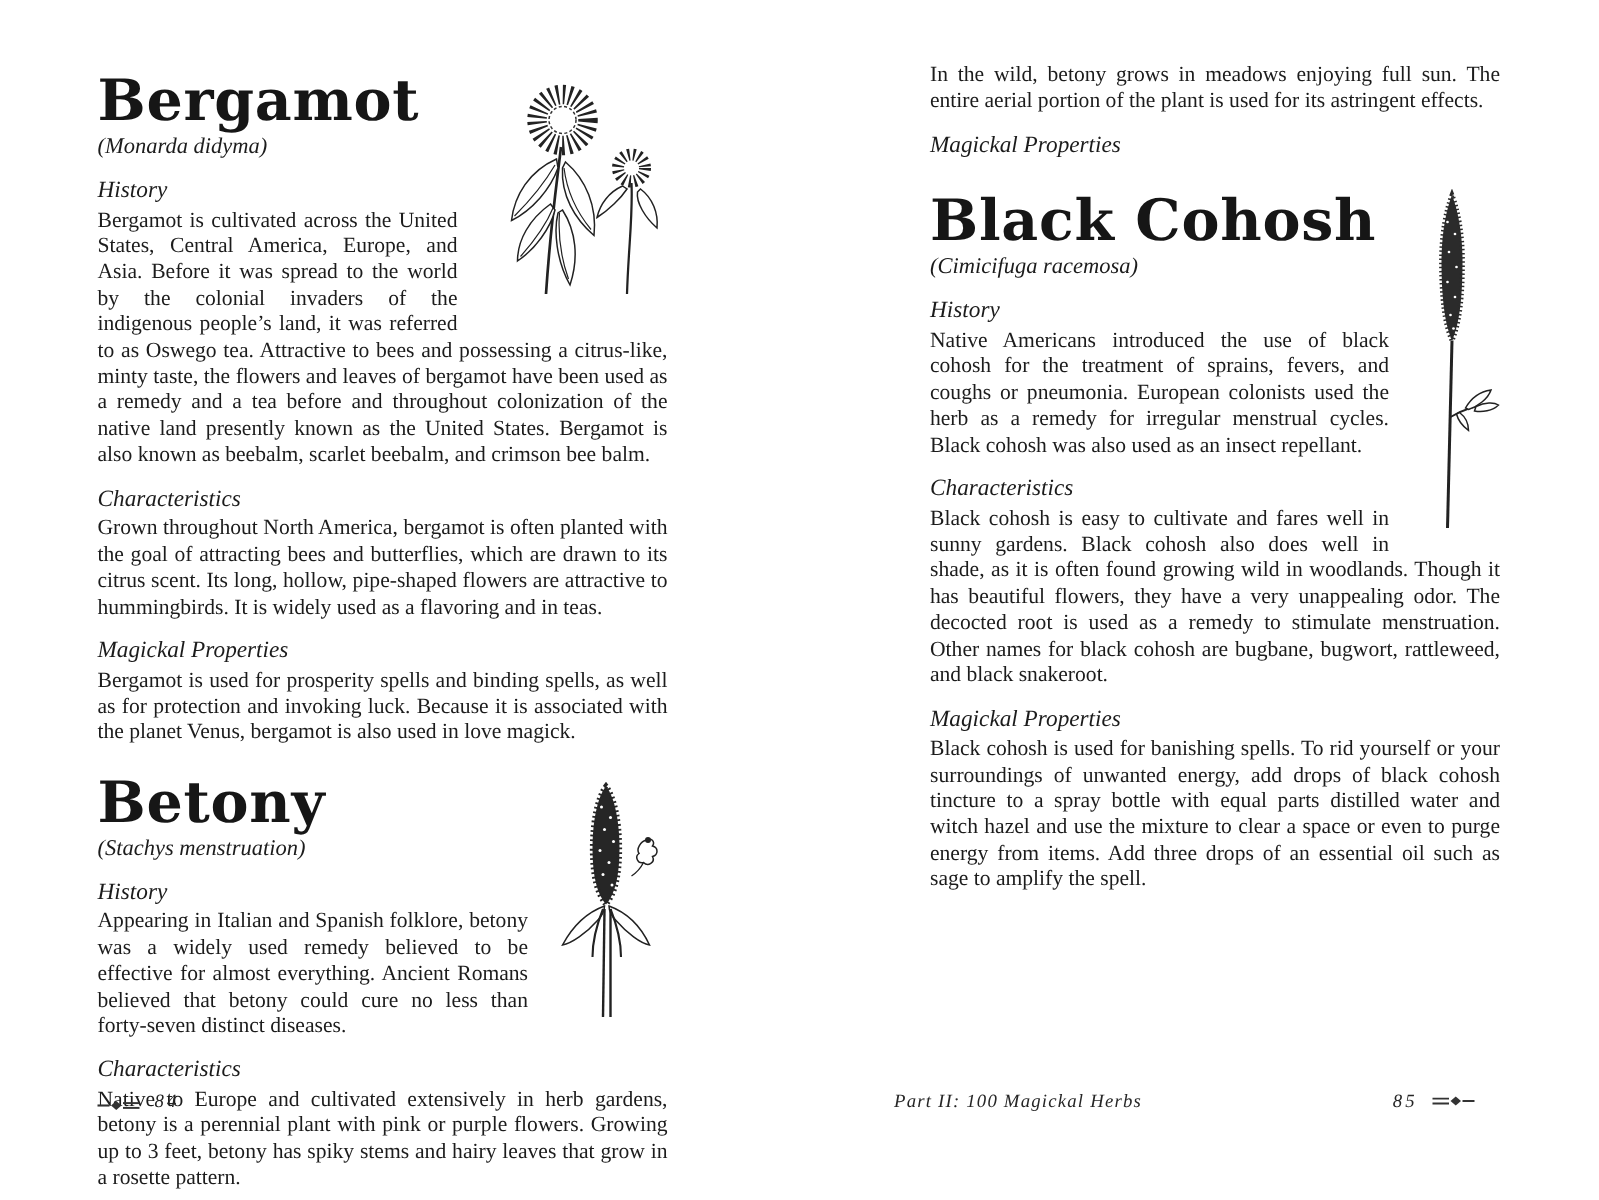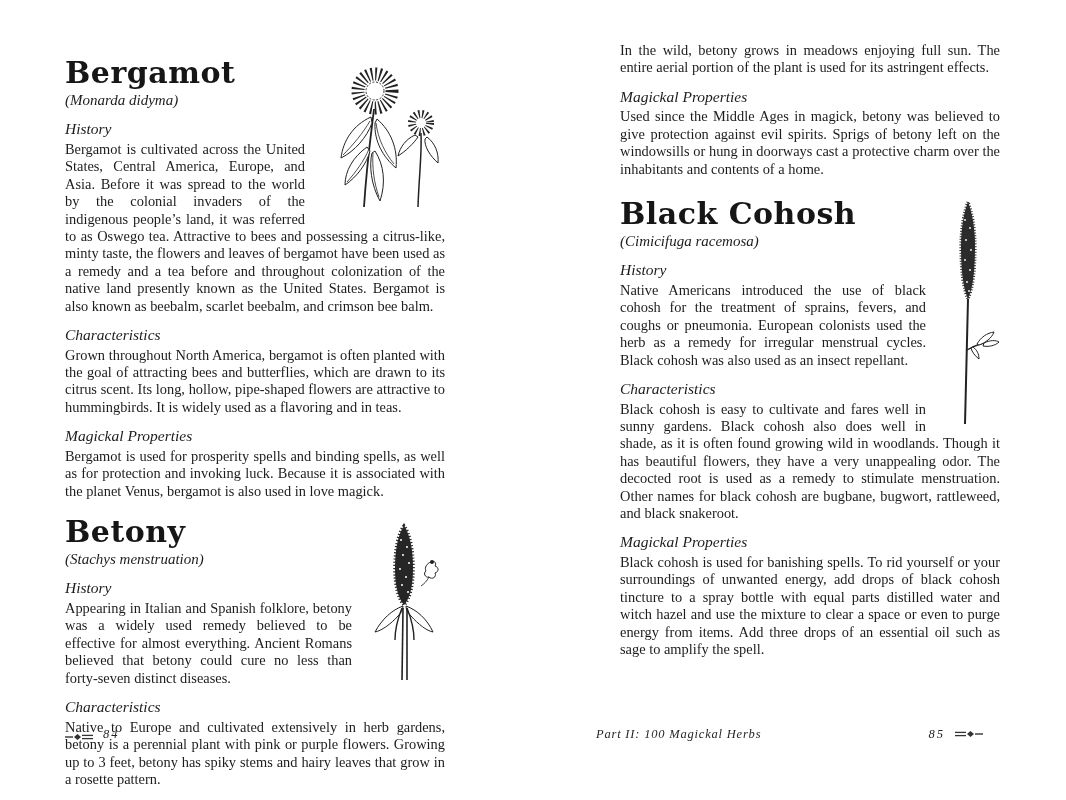--- a/index.html
+++ b/index.html
@@ -7,21 +7,21 @@
     position:relative; width:1066px; height:800px; background:#ffffff;
     font-family:"Liberation Serif", serif; color:#1c1c1c; overflow:hidden;
     margin:0 auto;
   }
   .page { position:absolute; top:42px; width:380px; }
   .page-left  { left:65px; }
   .page-right { left:620px; }
 
   .herb-title {
     font-family:"DejaVu Serif", serif; font-weight:700;
-    font-size:30px; line-height:1.08; margin:15px 0 3px 0;
+    font-size:38px; line-height:1.08; margin:4px 0 3px 0;
     letter-spacing:0.5px; color:#161616;
   }
   .latin { font-style:italic; font-size:15px; margin:0 0 11px 0; }
   .sec-head {
     font-style:italic; font-weight:400; font-size:15.5px;
     margin:10px 0 2px 0; line-height:1.2;
   }
   .body-text {
     font-size:14.4px; line-height:17.4px; text-align:justify; margin:0;
   }
@@ -125,21 +125,20 @@
       <h3 class="sec-head">Characteristics</h3>
       <p class="body-text">Native to Europe and cultivated extensively in herb gardens, betony is a perennial plant with pink or purple flowers. Growing up to 3 feet, betony has spiky stems and hairy leaves that grow in a rosette pattern.</p>
     </section>
   </div>
 
   <div class="page page-right">
 
     <section class="cont-block">
       <p class="body-text">In the wild, betony grows in meadows enjoying full sun. The entire aerial portion of the plant is used for its astringent effects.</p>
       <h3 class="sec-head">Magickal Properties</h3>
-      <p class="body-text">Used since the Middle Ages in magick, betony was believed to give protection against evil spirits. Sprigs of betony left on the windowsills or hung in doorways cast a protective charm over the inhabitants and contents of a home.</p>
     </section>
 
     <section class="herb clearfix" style="margin-top:20px;">
       <div class="illo illo-cohosh">
         <svg viewBox="0 0 66 232" fill="none" stroke="#222" stroke-width="1">
 
           <path d="M34,4 C30,14 27,30 27,48 C27,72 29,90 34,101 C39,90 41,72 41,48 C41,30 38,14 34,4 Z" fill="#2b2b2b" stroke="#2b2b2b" stroke-width="3.2" stroke-dasharray="1 1.7"></path>
           <circle cx="31" cy="22" r="0.9" fill="#fff" stroke="none"></circle>
           <circle cx="36" cy="30" r="0.9" fill="#fff" stroke="none"></circle>
           <circle cx="32" cy="42" r="0.9" fill="#fff" stroke="none"></circle>

